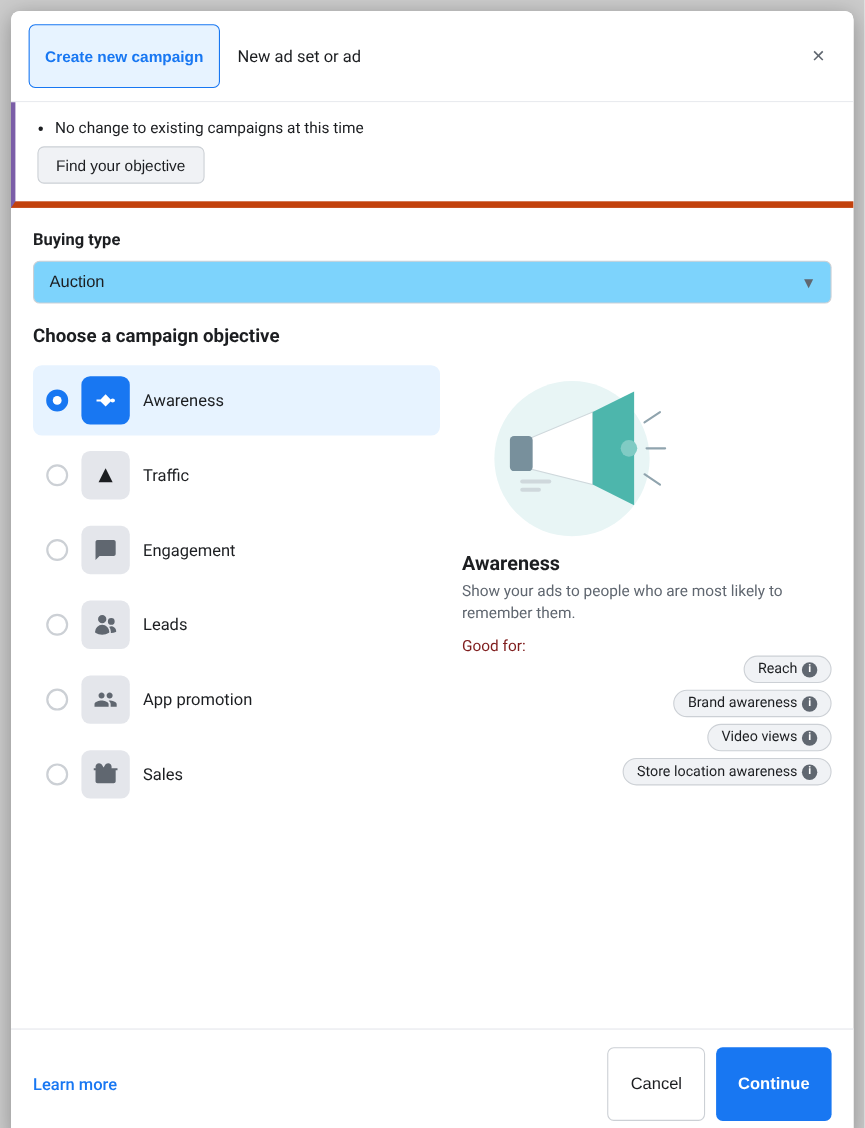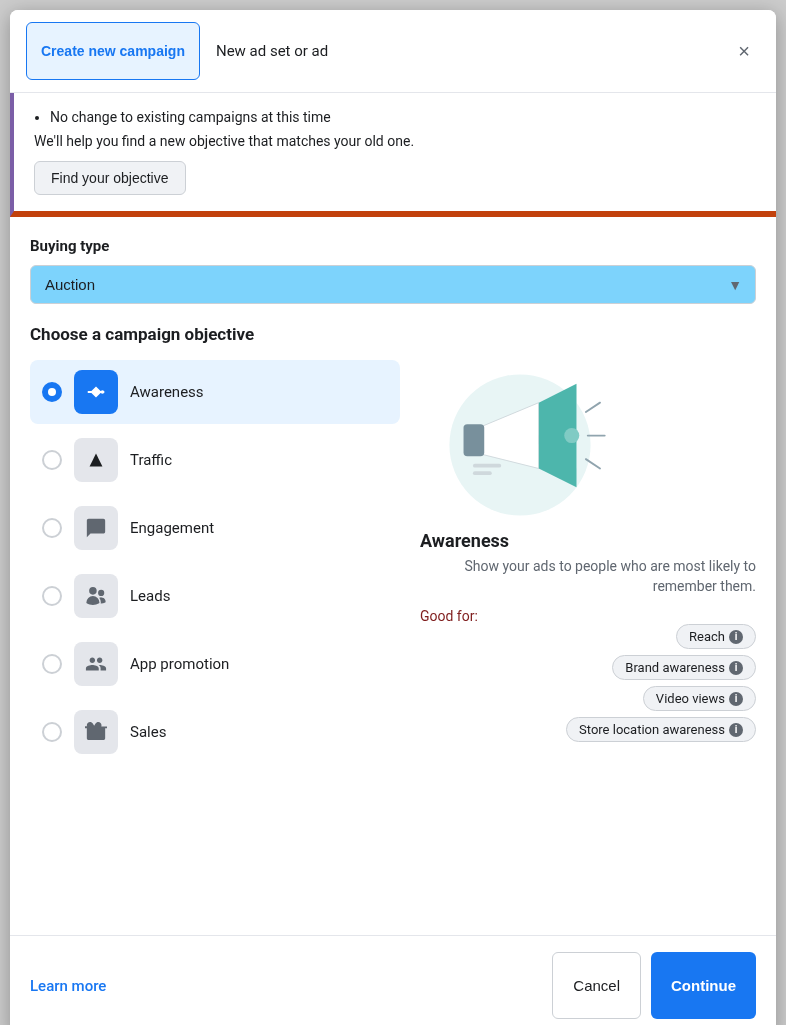--- a/index.html
+++ b/index.html
@@ -207,21 +207,20 @@
       font-size: 18px;
       font-weight: 700;
       color: #1c1e21;
       margin-bottom: 6px;
     }
     .detail-desc {
       font-size: 14px;
       color: #606770;
       margin-bottom: 12px;
       line-height: 1.4;
-      text-align: right;
     }
     .good-for-label {
       font-size: 14px;
       font-weight: 400;
       color: #7f1d1d;
       margin-bottom: 0;
     }
     .tags-container {
       display: flex;
       flex-direction: column;
@@ -312,21 +311,20 @@
   <div class="modal-header">
     <button class="header-tab-active">Create new campaign</button>
     <span class="header-tab-inactive">New ad set or ad</span>
     <button class="close-btn">×</button>
   </div>
 
   <div class="banner-section">
     <ul>
       <li>No change to existing campaigns at this time</li>
     </ul>
-    <p>We'll help you find a new objective that matches your old one.</p>
     <button class="find-objective-btn">Find your objective</button>
   </div>
 
   <div class="content-section">
 
     <div class="buying-type-section">
       <div class="section-label">Buying type</div>
       <div class="select-wrapper">
         <select class="select-dropdown">
           <option>Auction</option>

